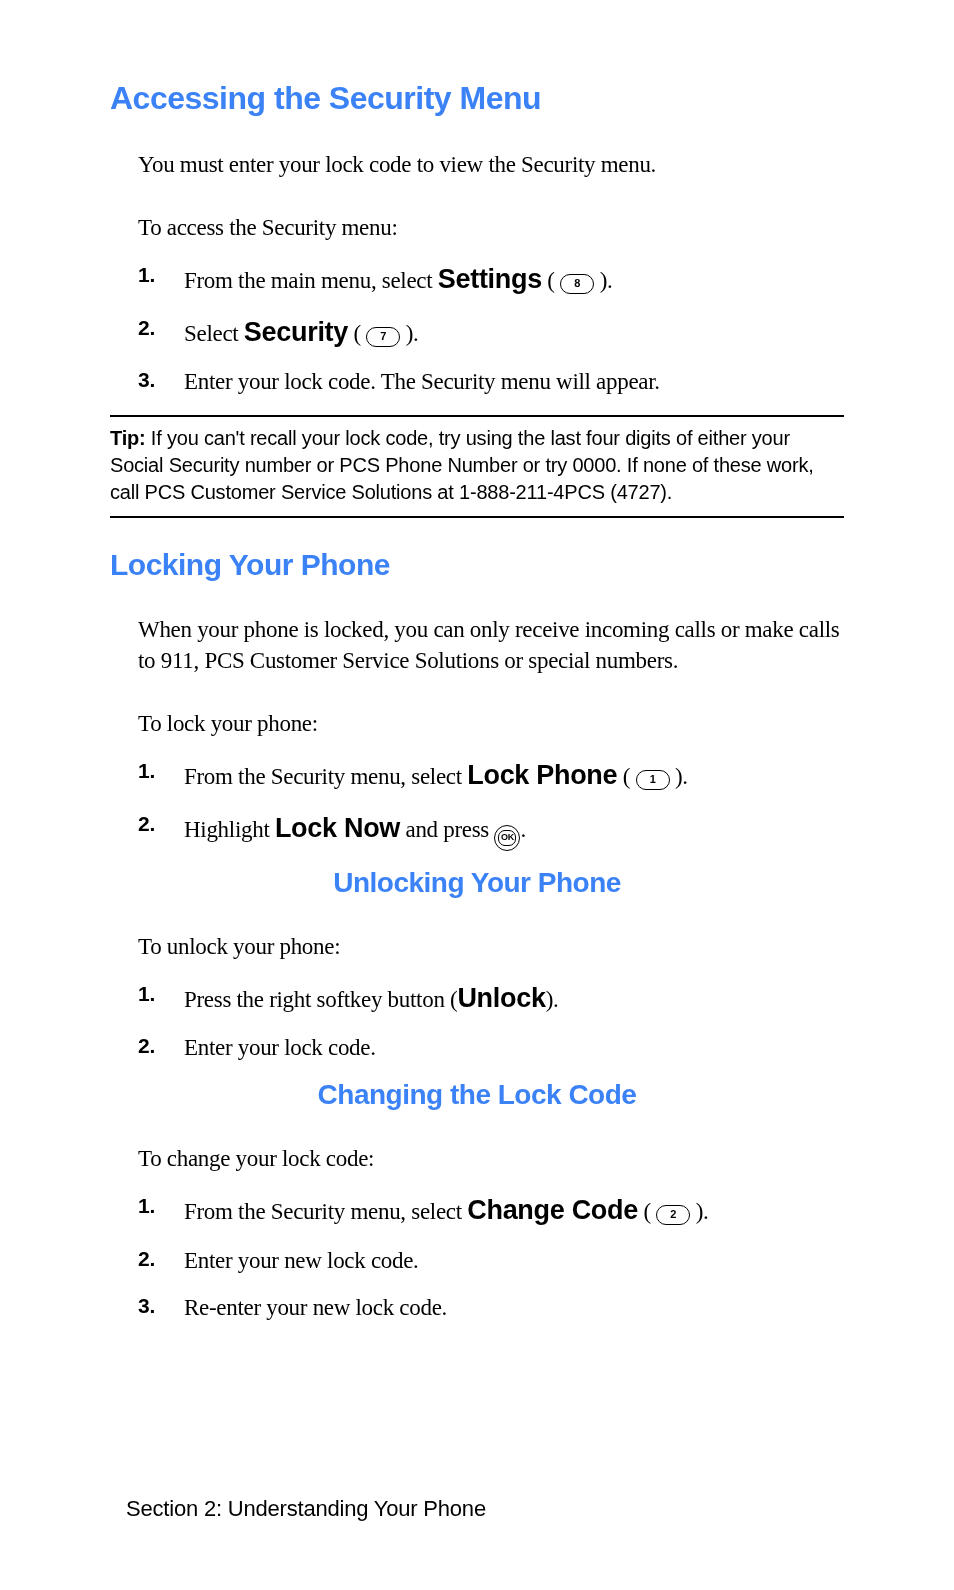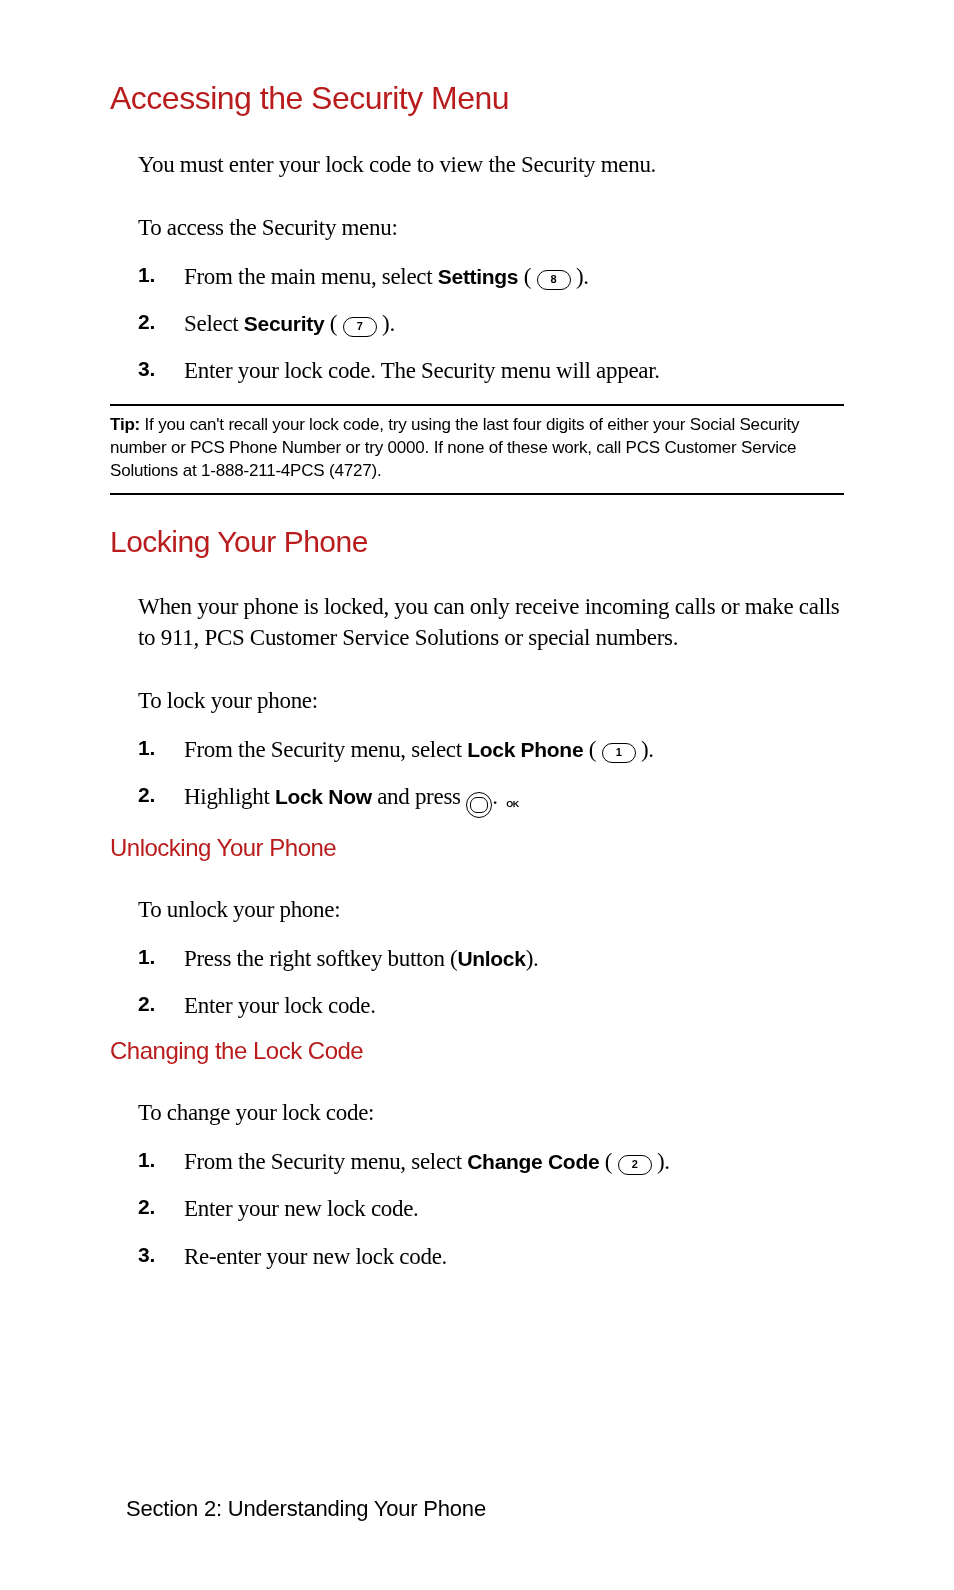--- a/index.html
+++ b/index.html
@@ -7,29 +7,29 @@
       width: 954px;
       height: 1590px;
       background: #fff;
       font-family: Georgia, 'Times New Roman', serif;
       color: #000;
       position: relative;
       padding: 80px 110px 0 110px;
     }
     .section-heading {
       font-family: 'Arial Narrow', Arial, sans-serif;
-      font-weight: normal;
+      font-weight: bold;
       font-stretch: condensed;
-      color: #b91c1c;
+      color: #3b82f6;
       letter-spacing: -0.5px;
       margin-bottom: 18px;
     }
     .h1 { font-size: 32px; margin-top: 0; }
     .h2 { font-size: 30px; margin-top: 26px; }
-    .h3 { font-size: 24px; margin-top: 12px; }
+    .h3 { font-size: 28px; margin-top: 12px; text-align: center; }
     .body-text {
       font-size: 23px;
       line-height: 1.35;
       margin-left: 28px;
       margin-bottom: 18px;
       letter-spacing: -0.3px;
       margin-top: 32px;
     }
     ol.steps {
       list-style: none;
@@ -47,21 +47,21 @@
       letter-spacing: -0.3px;
     }
     ol.steps li::before {
       content: counter(step) ".";
       position: absolute;
       left: 0;
       font-family: Arial, sans-serif;
       font-weight: bold;
       font-size: 21px;
     }
-    .bold { font-weight: bold; font-family: Arial, sans-serif; font-size: 21px; letter-spacing: -0.3px; }
+    .bold { font-weight: bold; font-family: Arial, sans-serif; font-size: 27px; letter-spacing: -0.3px; }
     .key {
       display: inline-block;
       border: 1.8px solid #000;
       border-radius: 10px;
       min-width: 34px;
       height: 20px;
       line-height: 16px;
       text-align: center;
       font-family: Arial, sans-serif;
       font-weight: bold;
@@ -85,26 +85,26 @@
       background: #fff;
       position: relative;
     }
     .ok-key::before {
       content: "";
       position: absolute;
       border: 1px solid #000;
       border-radius: 7px;
       top: 4px; bottom: 4px; left: 3px; right: 3px;
     }
-    .ok-key span { position: relative; z-index: 1; padding-left: 39px; }
+    .ok-key span { position: relative; z-index: 1; }
     .tip-block {
       border-top: 2px solid #000;
       border-bottom: 2px solid #000;
       font-family: Arial, sans-serif;
-      font-size: 17px;
+      font-size: 20px;
       line-height: 1.35;
       padding: 8px 0 10px 0;
       margin: 18px 0 30px 0;
       letter-spacing: -0.2px;
     }
     .tip-label { font-weight: bold; }
     .footer {
       position: absolute;
       bottom: 52px;
       left: 86px;

